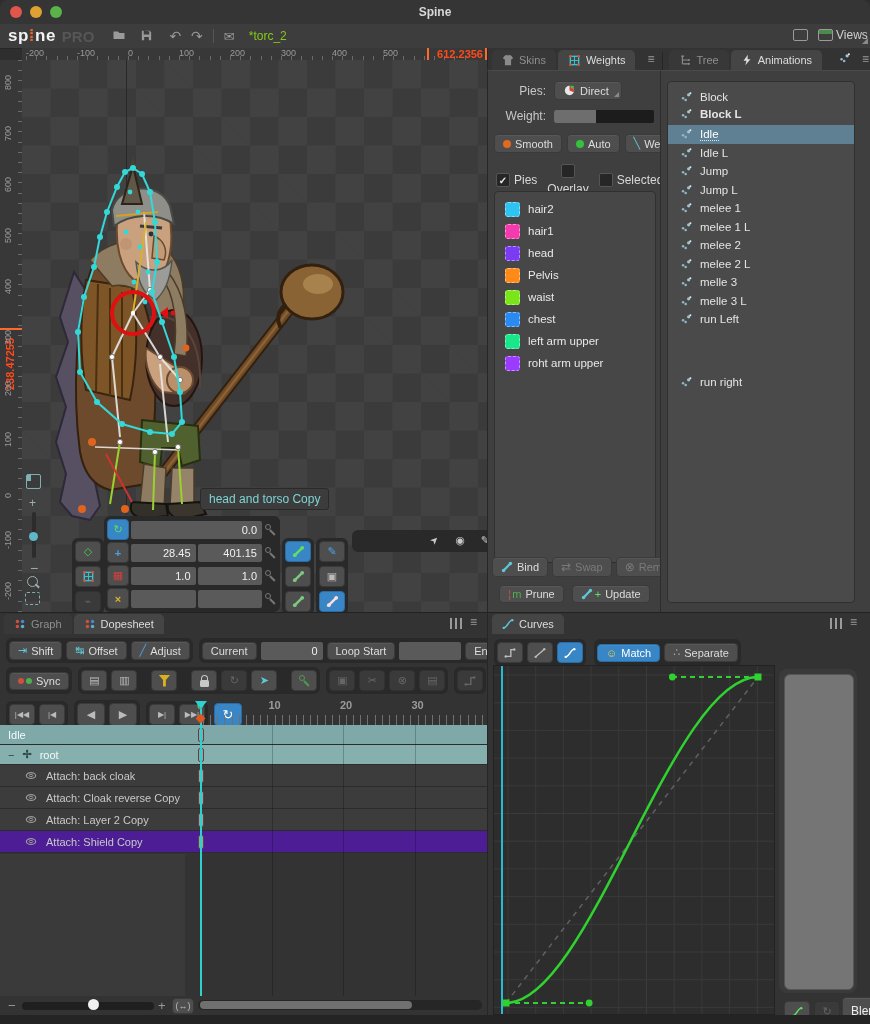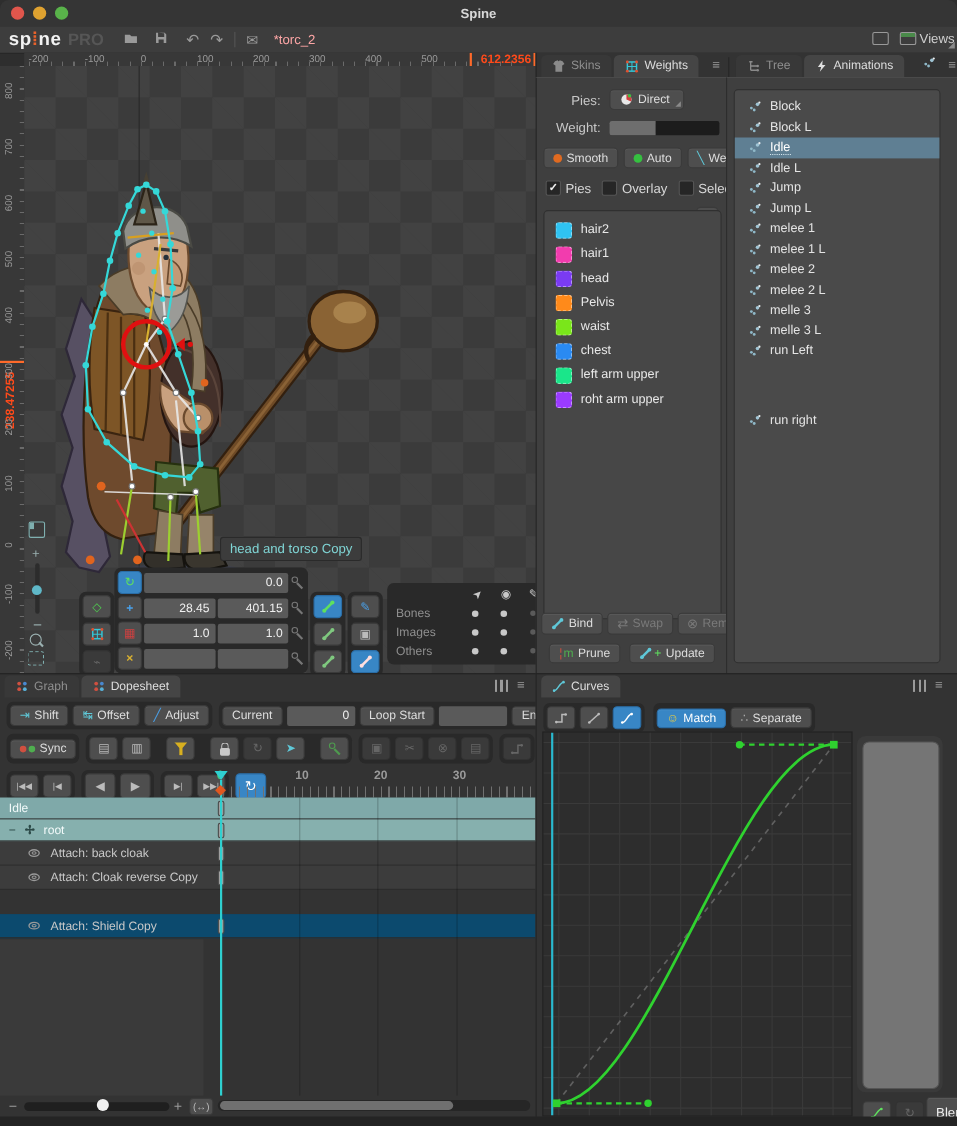--- a/index.html
+++ b/index.html
@@ -137,21 +137,21 @@
   <span style="margin-left:18px;color:#9a9a9a"><svg width="14" height="14">
         <use href="#i-folder"></use>
       </svg></span>
   <span style="margin-left:14px;color:#9a9a9a"><svg width="13" height="13">
         <use href="#i-floppy"></use>
       </svg></span>
   <span style="margin-left:16px;color:#9a9a9a;font-size:14px">↶</span>
   <span style="margin-left:10px;color:#9a9a9a;font-size:14px">↷</span>
   <span style="margin-left:10px;width:1px;height:14px;background:#555"></span>
   <span style="margin-left:10px;color:#9a9a9a;font-size:13px">✉</span>
-  <span style="margin-left:14px;color:#fca5a5;font-size:12px">*torc_2</span>
+  <span style="margin-left:14px;color:#84cc16;font-size:12px">*torc_2</span>
   <span class="abs" style="left:793px;top:5px;width:13px;height:10px;border:1.5px solid #9a9a9a;border-radius:2px"></span>
   <span class="abs" style="left:818px;top:5px;width:13px;height:10px;border:1.5px solid #9a9a9a;border-radius:2px;background:linear-gradient(180deg,#4a8a4a 0 4px,transparent 4px)"></span>
   <span class="abs" style="left:836px;top:4px;color:#cfcfcf;font-size:12px">Views</span>
   <span class="abs" style="left:862px;top:14px;width:0;height:0;border-left:6px solid transparent;border-bottom:6px solid #8a8a8a"></span>
 </div>
 
 <div class="abs" id="ruler-top" style="left:22px;top:48px;width:465px;height:12px;background:#383838;border-bottom:1px solid #242424;overflow:hidden">
   <div class="tickrow" style="left:4px;bottom:0;width:440px;height:4px"></div>
   <span class="abs" style="right:4px;top:0;color:#ff4a1a;font-weight:bold;font-size:11px">612.2356</span>
   <span class="abs" style="right:58px;top:0;width:2px;height:12px;background:#ff6a2a"></span>
@@ -383,40 +383,20 @@
           <use href="#i-bone"></use>
         </svg>
       </span>
   </div>
   <div class="abs group" style="left:292px;top:16px;flex-direction:column;align-items:stretch;gap:1px;width:130px;padding:4px 8px">
     <div style="display:flex;justify-content:flex-end;gap:16px;height:14px">
       <span style="color:#c8c8c8;display:inline-block;transform:rotate(-45deg);font-size:10px">➤</span>
       <span style="color:#c8c8c8;font-size:11px">◉</span>
       <span style="color:#c8c8c8;font-size:11px">✎</span>
     </div>
-    <div id="vis-rows">
-        <div style="display: flex; align-items: center; height: 17px; color: rgb(143, 143, 143); font-size: 11px;">
-          <span style="flex:1">Bones</span>
-    <span class="dot" style="width:6px;height:6px;background:#c8c8c8;margin-right:20px"></span>
-    <span class="dot" style="width:6px;height:6px;background:#c8c8c8;margin-right:21px"></span>
-    <span class="dot" style="width:5px;height:5px;background:#5a5a5a;margin-right:3px"></span>
-        </div>
-        <div style="display: flex; align-items: center; height: 17px; color: rgb(143, 143, 143); font-size: 11px;">
-          <span style="flex:1">Images</span>
-    <span class="dot" style="width:6px;height:6px;background:#c8c8c8;margin-right:20px"></span>
-    <span class="dot" style="width:6px;height:6px;background:#c8c8c8;margin-right:21px"></span>
-    <span class="dot" style="width:5px;height:5px;background:#5a5a5a;margin-right:3px"></span>
-        </div>
-        <div style="display: flex; align-items: center; height: 17px; color: rgb(143, 143, 143); font-size: 11px;">
-          <span style="flex:1">Others</span>
-    <span class="dot" style="width:6px;height:6px;background:#c8c8c8;margin-right:20px"></span>
-    <span class="dot" style="width:6px;height:6px;background:#c8c8c8;margin-right:21px"></span>
-    <span class="dot" style="width:5px;height:5px;background:#5a5a5a;margin-right:3px"></span>
-        </div>
-      </div>
   </div>
 </div>
 
 <div class="abs" style="left:487px;top:48px;width:383px;height:22px;background:#333;border-left:1px solid #262626;display:flex;align-items:flex-end;gap:2px;padding-left:4px;box-sizing:border-box">
   <span class="tab">
       <svg width="12" height="12" style="color:#8a8a8a">
         <use href="#i-shirt"></use>
       </svg>
       <span>Skins</span>
     </span>
@@ -475,21 +455,21 @@
     <span class="btn">
         <span style="color:#5fc8d8">╲</span>
         <span>Weld</span>
       </span>
   </div>
   <div id="weights-checkboxes" style="display:flex;gap:10px;margin:11px 0 0 8px;align-items:center">
       <span style="display: inline-flex; align-items: center; gap: 4px; color: rgb(216, 216, 216); font-size: 12px;">
         <span class="cbx">✓</span>
         <span>Pies</span>
       </span>
-      <span style="display: inline-flex; gap: 4px; color: rgb(216, 216, 216); font-size: 12px;">
+      <span style="display: inline-flex; align-items: center; gap: 4px; color: rgb(216, 216, 216); font-size: 12px; flex-direction: column;">
         <span class="cbx"></span>
         <span>Overlay</span>
       </span>
       <span style="display: inline-flex; align-items: center; gap: 4px; color: rgb(216, 216, 216); font-size: 12px;">
         <span class="cbx"></span>
         <span>Selected</span>
       </span>
     </div>
   <div style="display:flex;align-items:center;justify-content:space-between;margin:10px 8px 0 8px">
     <span style="color:#c8c8c8;font-size:12px">Bones:</span>
@@ -566,21 +546,21 @@
 </div>
 
 <div class="abs" style="left:660px;top:70px;width:210px;height:542px;background:#3f3f3f;border-left:1px solid #2d2d2d;border-top:1px solid #4a4a4a">
   <div id="animations-list" style="position:absolute;left:6px;top:10px;width:188px;height:522px;background:#4a4a4a;border:1px solid #303030;border-radius:4px;padding:6px 0;box-sizing:border-box">
       <div style="display: flex; align-items: center; gap: 7px; padding: 1px 12px; height: 16.5px; font-size: 11.5px; color: rgb(228, 228, 228);">
         <svg width="13" height="12">
           <use href="#i-animdots"></use>
         </svg>
         <span style="">Block</span>
       </div>
-      <div style="display: flex; align-items: center; gap: 7px; padding: 1px 12px; height: 16.5px; font-size: 11.5px; color: rgb(228, 228, 228);">
+      <div style="display: flex; gap: 7px; padding: 1px 12px; height: 16.5px; font-size: 11.5px; color: rgb(228, 228, 228); font-weight: bold;">
         <svg width="13" height="12">
           <use href="#i-animdots"></use>
         </svg>
         <span style="">Block L</span>
       </div>
       <div style="display: flex; align-items: center; gap: 7px; padding: 1px 12px; height: 16.5px; font-size: 11.5px; color: rgb(255, 255, 255); background: rgb(95, 127, 147);">
         <svg width="13" height="12">
           <use href="#i-animdots"></use>
         </svg>
         <span style="border-bottom:1px dotted #d8e8f0">Idle</span>
@@ -777,21 +757,28 @@
         <span style="margin-left:8px">Attach: back cloak</span>
         <span class="kf" style="left: 198px; top: 4px;"></span>
       </div>
       <div class="tl-row" style="top: 62px; height: 21px; background: rgb(60, 60, 60); border-bottom: 1px solid rgb(44, 44, 44); color: rgb(200, 200, 200);">
         <svg width="14" height="13" style="margin-left:24px;color:#9a9a9a">
           <use href="#i-attach"></use>
         </svg>
         <span style="margin-left:8px">Attach: Cloak reverse Copy</span>
         <span class="kf" style="left: 198px; top: 4px;"></span>
       </div>
-      <div class="tl-row" style="top: 106px; height: 21px; background: #0c4a6e; border-bottom: 1px solid rgb(44, 44, 44); color: rgb(200, 200, 200);">
+      <div class="tl-row" style="top: 84px; height: 21px; background: rgb(60, 60, 60); border-bottom: 1px solid rgb(44, 44, 44); color: rgb(200, 200, 200);">
+        <svg width="14" height="13" style="margin-left:24px;color:#9a9a9a">
+          <use href="#i-attach"></use>
+        </svg>
+        <span style="margin-left:8px">Attach: Layer 2 Copy</span>
+        <span class="kf" style="left: 198px; top: 4px;"></span>
+      </div>
+      <div class="tl-row" style="top: 106px; height: 21px; background: #4c1d95; border-bottom: 1px solid rgb(44, 44, 44); color: rgb(200, 200, 200);">
         <svg width="14" height="13" style="margin-left:24px;color:#9a9a9a">
           <use href="#i-attach"></use>
         </svg>
         <span style="margin-left:8px">Attach: Shield Copy</span>
         <span class="kf" style="left: 198px; top: 4px;"></span>
       </div>
     </div>
   <div id="ds-grid" style="position:absolute;left:0;top:112px;width:487px;height:271px;pointer-events:none">
       <div style="position: absolute; left: 271.5px; top: 0px; width: 1px; height: 271px; background: rgba(0, 0, 0, 0.22);"></div>
       <div style="position: absolute; left: 343px; top: 0px; width: 1px; height: 271px; background: rgba(0, 0, 0, 0.22);"></div>

